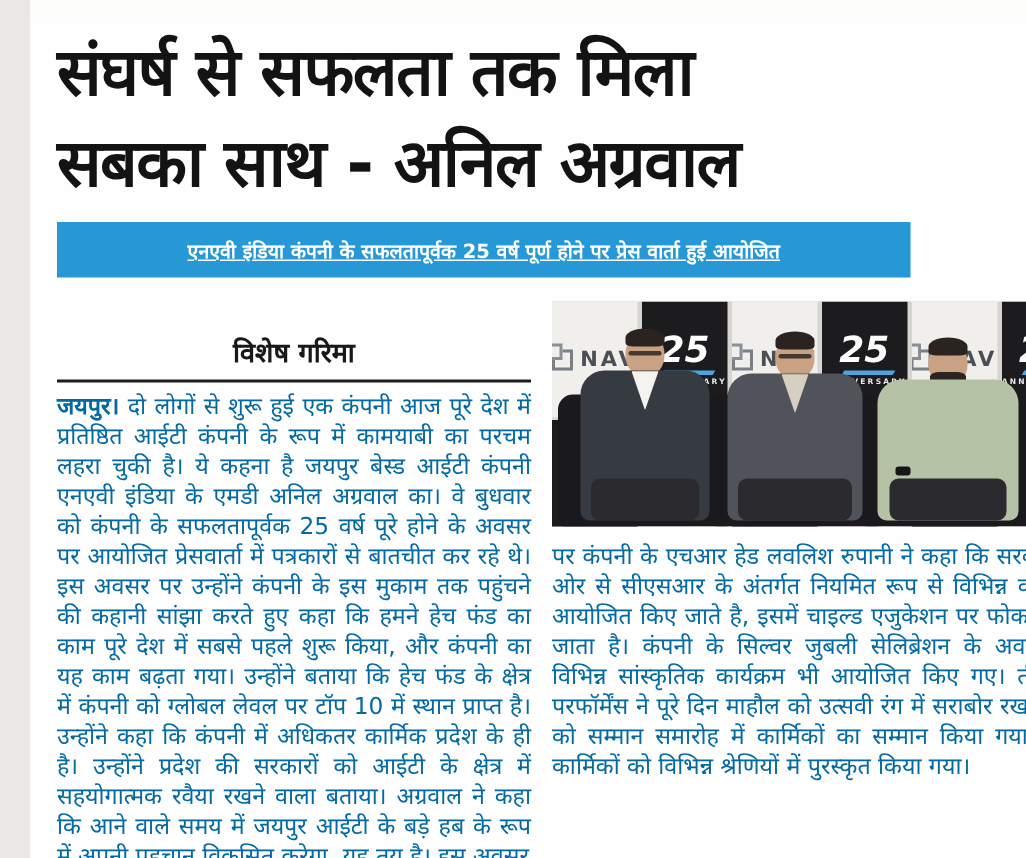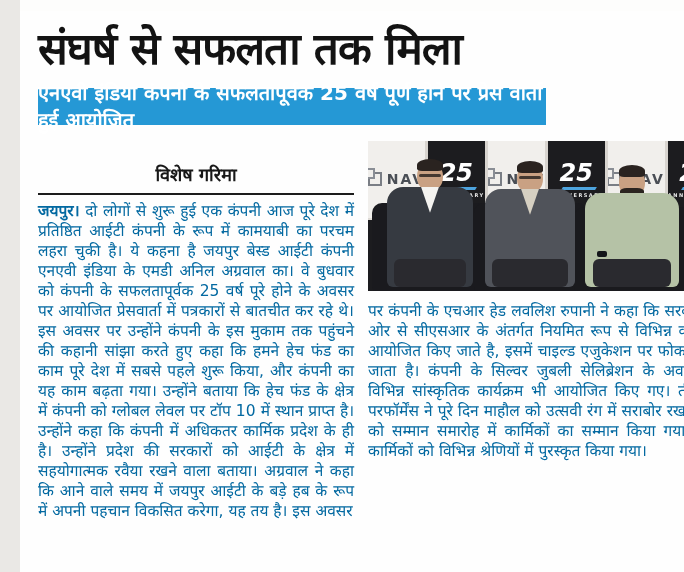--- a/index.html
+++ b/index.html
@@ -11,23 +11,23 @@
   }
   .left-strip{position:absolute;left:0;top:0;width:20px;height:572px;background:#eae8e5;}
   .clip{position:absolute;left:20px;top:11px;width:664px;height:572px;padding:8px 0 0 18px;box-sizing:border-box;background:#fefefe;}
 
   
   .headline{color:#131313;font-weight:800;font-size:44px;line-height:1.38;letter-spacing:-1px;width:630px;}
   .headline div{white-space:nowrap;}
 
   
   .subbar{
-    margin-top:8px;width:508px;height:37px;background:#2598d5;color:#ffffff;
+    margin-top:8px;width:569px;height:37px;background:#2598d5;color:#ffffff;
     display:flex;align-items:center;justify-content:center;
-    font-size:20px;font-weight:700;letter-spacing:0;
+    font-size:13px;font-weight:700;letter-spacing:0;text-decoration:underline;
   }
 
   
   .cols{display:flex;margin-top:4px;}
   .col-left{width:322px;flex:0 0 322px;padding-right:6px;box-sizing:border-box;margin-top:31px;}
   .col-right{flex:1;padding-left:8px;box-sizing:border-box;}
 
   .byline-box{
     text-align:center;font-size:18px;font-weight:700;color:#181818;
     padding:2px 0 7px 0;border-bottom:2px solid #1c1c1c;
@@ -83,20 +83,21 @@
 </style>
 </head>
 <body>
 
 <div class="left-strip"></div>
 
 <div class="clip">
 
   <div class="headline">
     <div>संघर्ष से सफलता तक मिला</div>
+    <div>सबका साथ - अनिल अग्रवाल</div>
   </div>
 
   <div class="subbar">
     <span>एनएवी इंडिया कंपनी के सफलतापूर्वक 25 वर्ष पूर्ण होने  पर प्रेस वार्ता हुई आयोजित</span>
   </div>
 
   <div class="cols">
 
     <div class="col-left">
       <div class="byline-box">विशेष गरिमा</div>

